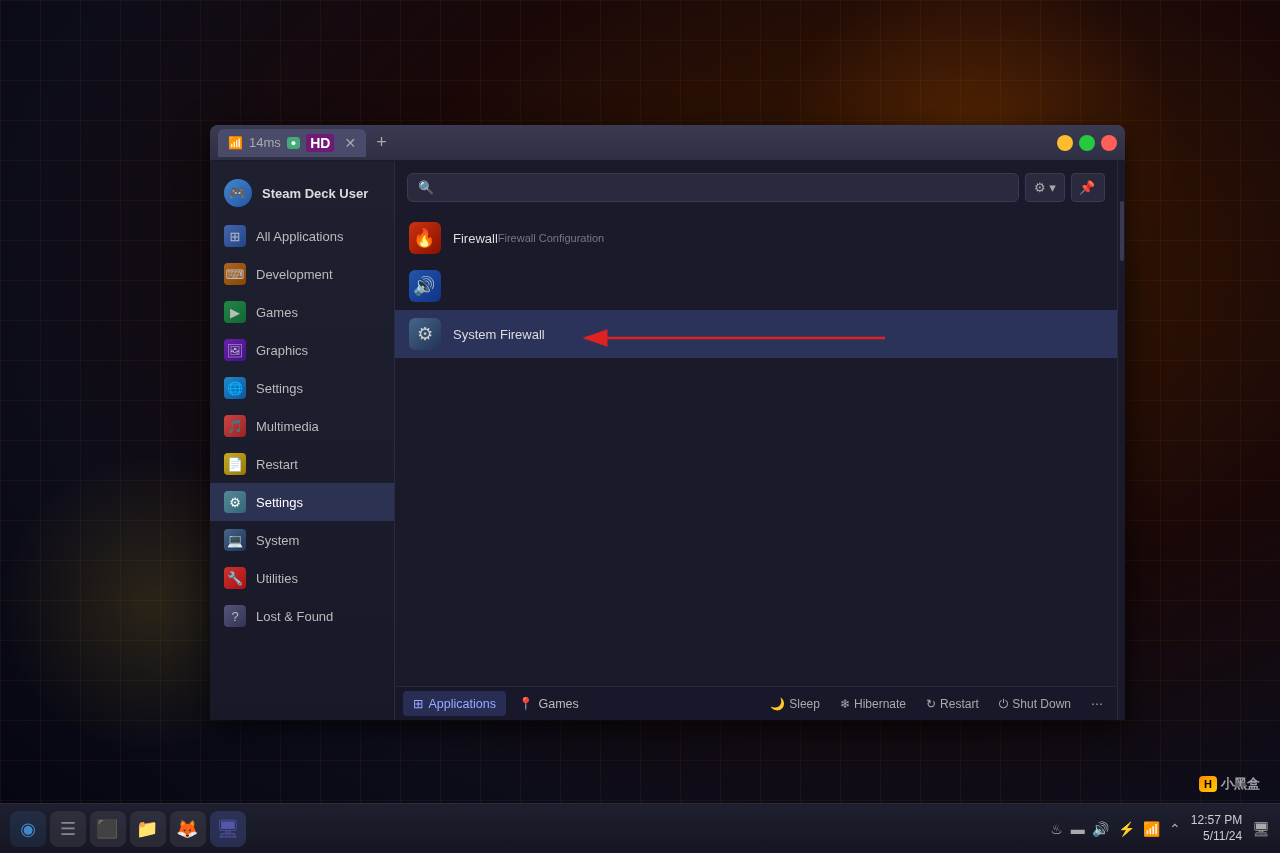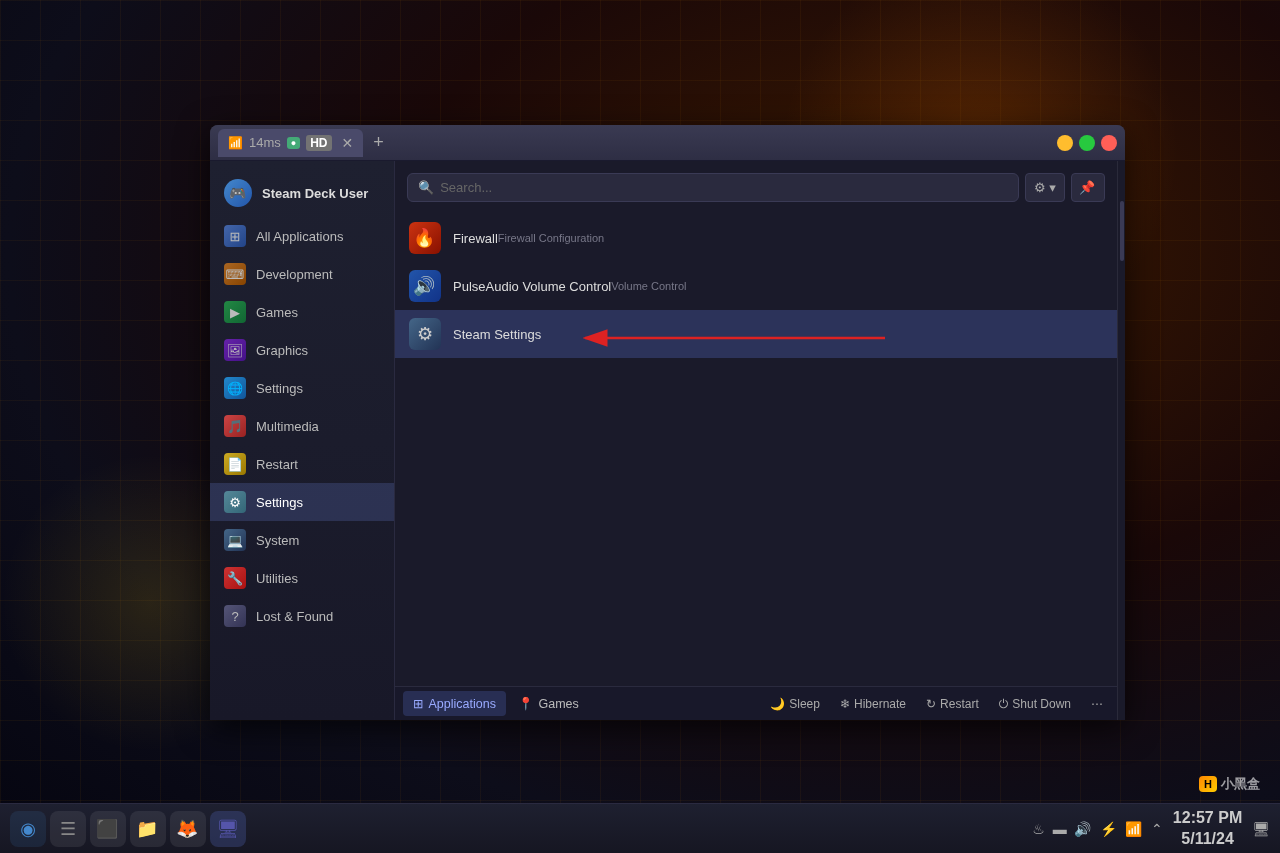--- a/index.html
+++ b/index.html
@@ -88,23 +88,23 @@
     }
     .tab-badge {
       background: #4a7;
       color: white;
       font-size: 9px;
       padding: 1px 4px;
       border-radius: 3px;
       font-weight: bold;
     }
     .tab-badge-hd {
-      background: #737373;
+      background: #701a75;
       color: white;
-      font-size: 12px;
+      font-size: 14px;
       padding: 1px 4px;
       border-radius: 3px;
       font-weight: bold;
     }
     .tab-close {
       cursor: pointer;
       color: #aaa;
       font-size: 14px;
       margin-left: 4px;
     }
@@ -358,25 +358,24 @@
       gap: 10px;
     }
 
     .sys-tray {
       display: flex;
       align-items: center;
       gap: 8px;
     }
     .tray-icon { color: #aaa; font-size: 14px; cursor: pointer; }
     .clock {
-      font-size: 16px;
+      font-size: 12px;
       color: #ccc;
-      text-align: center;
+      text-align: right;
       line-height: 1.3;
-      font-weight: bold;
     }
     .taskbar-monitor { color: #aaa; font-size: 14px; cursor: pointer; }
 
     .dock-icon {
       width: 36px; height: 36px;
       border-radius: 8px;
       display: flex; align-items: center; justify-content: center;
       font-size: 18px;
       cursor: pointer;
       background: rgba(255,255,255,0.08);
@@ -524,48 +523,43 @@
         <span>Lost &amp; Found</span>
       </div>
 
     </div>
 
     <div class="right-panel">
 
       <div class="search-bar">
         <div class="search-input-wrap">
           <span class="search-icon">🔍</span>
-          <input class="search-input" type="text" placeholder="Search..." style="">
         </div>
         <button class="search-btn">⚙ ▾</button>
         <button class="pin-btn">📌</button>
       </div>
 
       <div class="app-list">
 
         <div class="app-item">
           <div class="app-icon firewall-icon">🔥</div>
           <div class="app-info">
             <span class="app-name">Firewall</span>
             <span class="app-desc">Firewall Configuration</span>
           </div>
         </div>
 
         <div class="app-item">
           <div class="app-icon pulse-icon">🔊</div>
-          <div class="app-info">
-            <span class="app-name">PulseAudio Volume Control</span>
-            <span class="app-desc">Volume Control</span>
-          </div>
         </div>
 
         <div class="app-item selected" style="position:relative;">
           <div class="app-icon settings-icon">⚙</div>
           <div class="app-info">
-            <span class="app-name">Steam Settings</span>
+            <span class="app-name">System Firewall</span>
           </div>
 
           <svg style="position:absolute; left: 180px; top: 0; width: 320px; height: 60px; overflow: visible; pointer-events: none;">
             <defs>
               <marker id="arrowhead" markerWidth="10" markerHeight="7" refX="9" refY="3.5" orient="auto">
                 <polygon points="0 0, 10 3.5, 0 7" fill="#dd2222"></polygon>
               </marker>
             </defs>
             <line x1="310" y1="28" x2="10" y2="28" stroke="#dd2222" stroke-width="2.5" marker-end="url(#arrowhead)"></line>
           </svg>

